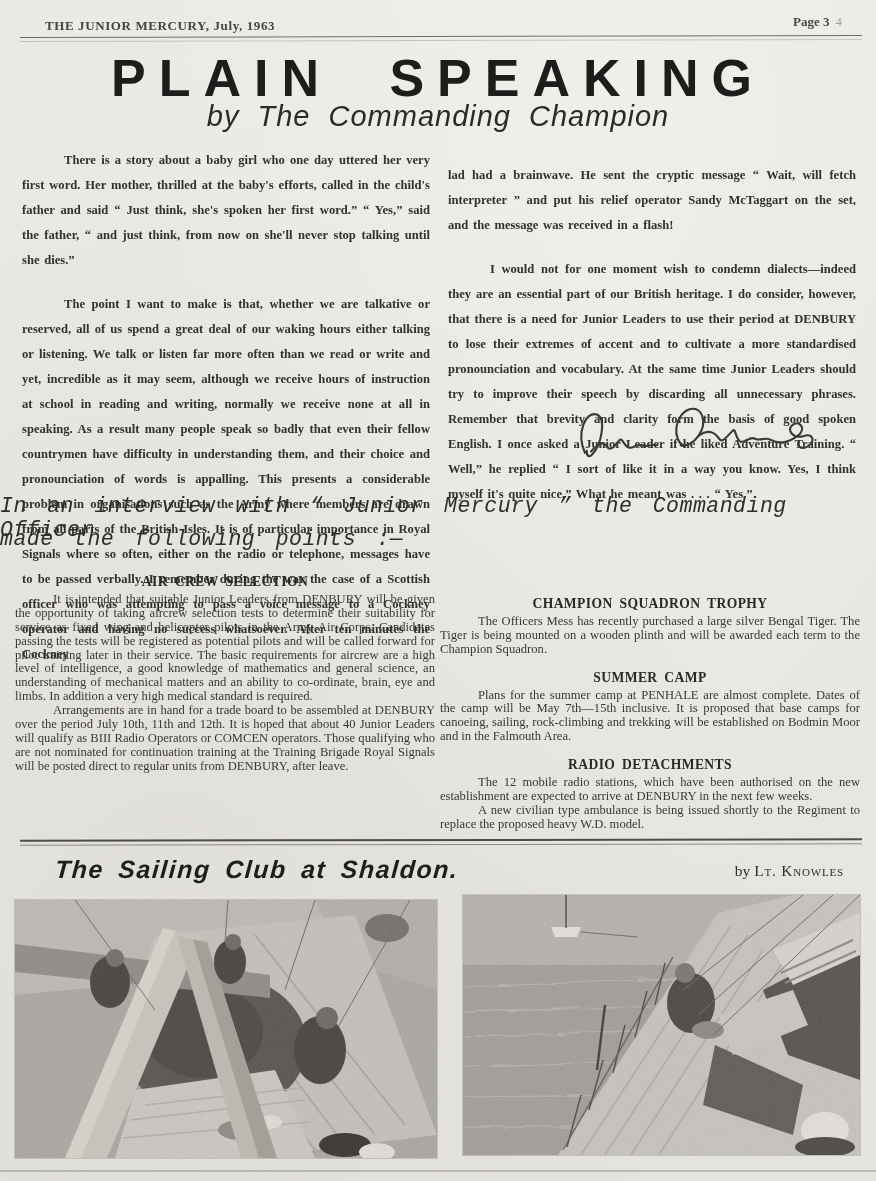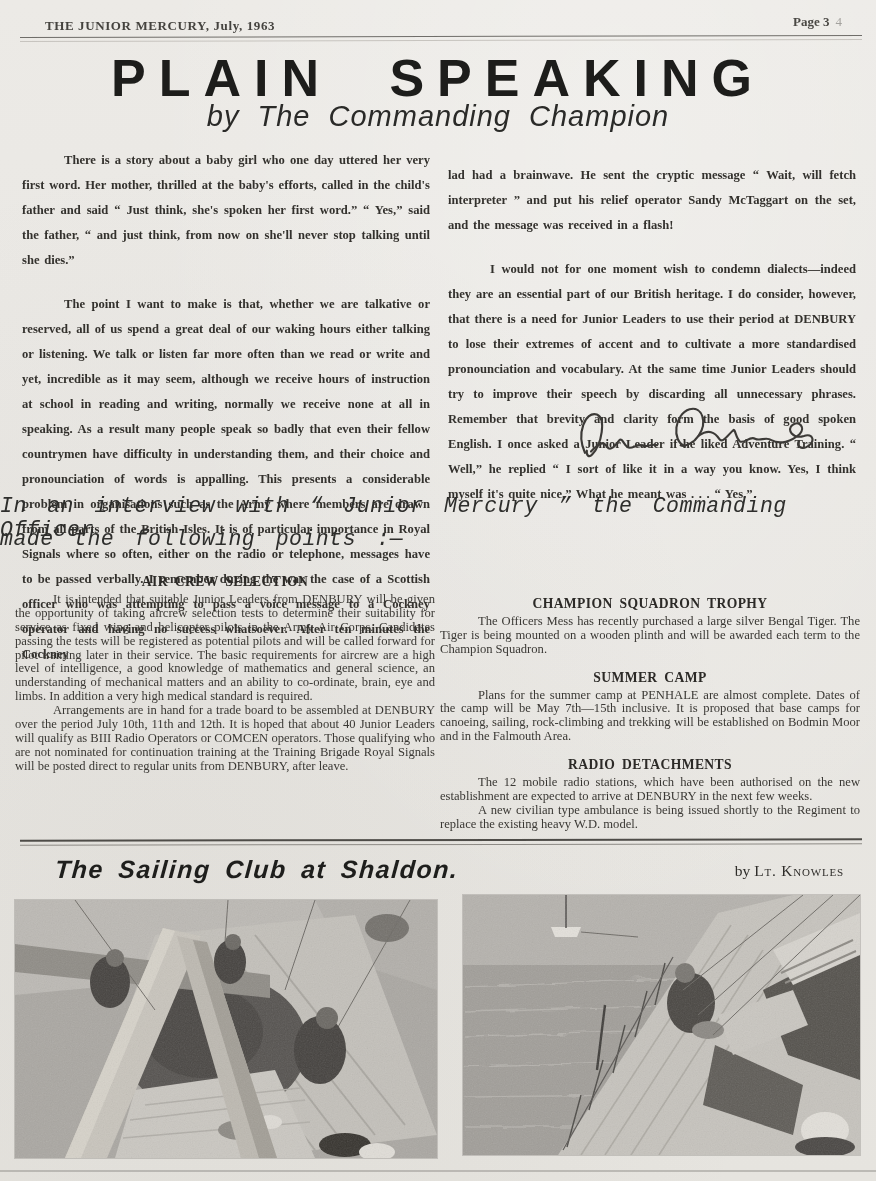--- a/index.html
+++ b/index.html
@@ -107,21 +107,21 @@
     <p class="sec-body">It is intended that suitable Junior Leaders from DENBURY will be given the opportunity of taking aircrew selection tests to determine their suitability for service as fixed wing and helicopter pilots in the Army Air Corps.  Candidates passing the tests will be registered as potential pilots and will be called forward for pilot training later in their service.  The basic requirements for aircrew are a high level of intelligence, a good knowledge of mathematics and general science, an understanding of mechanical matters and an ability to co-ordinate, brain, eye and limbs.  In addition a very high medical standard is required.</p>
     <p class="sec-body">Arrangements are in hand for a trade board to be assembled at DENBURY over the period July 10th, 11th and 12th.  It is hoped that about 40 Junior Leaders will qualify as BIII Radio Operators or COMCEN operators.  Those qualifying who are not nominated for continuation training at the Training Brigade Royal Signals will be posted direct to regular units from DENBURY, after leave.</p>
   </div>
   <div class="sec-col right">
     <div class="sec-title">CHAMPION SQUADRON TROPHY</div>
     <p class="sec-body">The Officers Mess has recently purchased a large silver Bengal Tiger.  The Tiger is being mounted on a wooden plinth and will be awarded each term to the Champion Squadron.</p>
     <div class="sec-title">SUMMER CAMP</div>
     <p class="sec-body">Plans for the summer camp at PENHALE are almost complete.  Dates of the camp will be May 7th—15th inclusive.  It is proposed that base camps for canoeing, sailing, rock-climbing and trekking will be established on Bodmin Moor and in the Falmouth Area.</p>
     <div class="sec-title">RADIO DETACHMENTS</div>
     <p class="sec-body">The 12 mobile radio stations, which have been authorised on the new establishment are expected to arrive at DENBURY in the next few weeks.</p>
-    <p class="sec-body">A new civilian type ambulance is being issued shortly to the Regiment to replace the existing heavy W.D. model.</p>
+    <p class="sec-body">A new civilian type ambulance is being issued shortly to the Regiment to replace the proposed heavy W.D. model.</p>
   </div>
 
   <div class="big-rule"></div>
 
   <div class="sail-title">The Sailing Club at Shaldon.</div>
   <div class="sail-byline">
     <span>by </span><span class="name">Lt. Knowles</span>
   </div>
 
   <div class="photo photo-left" aria-label="Overhead view of a yacht deck with crew working among wooden spars">

